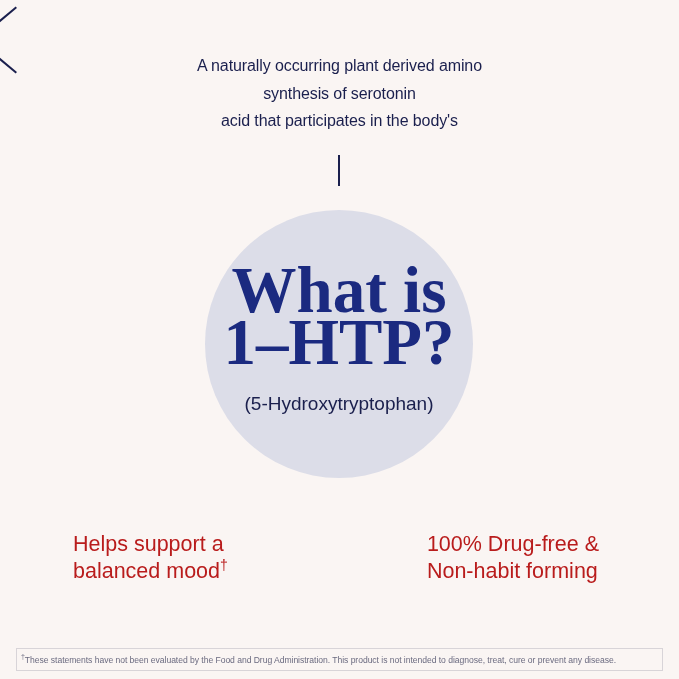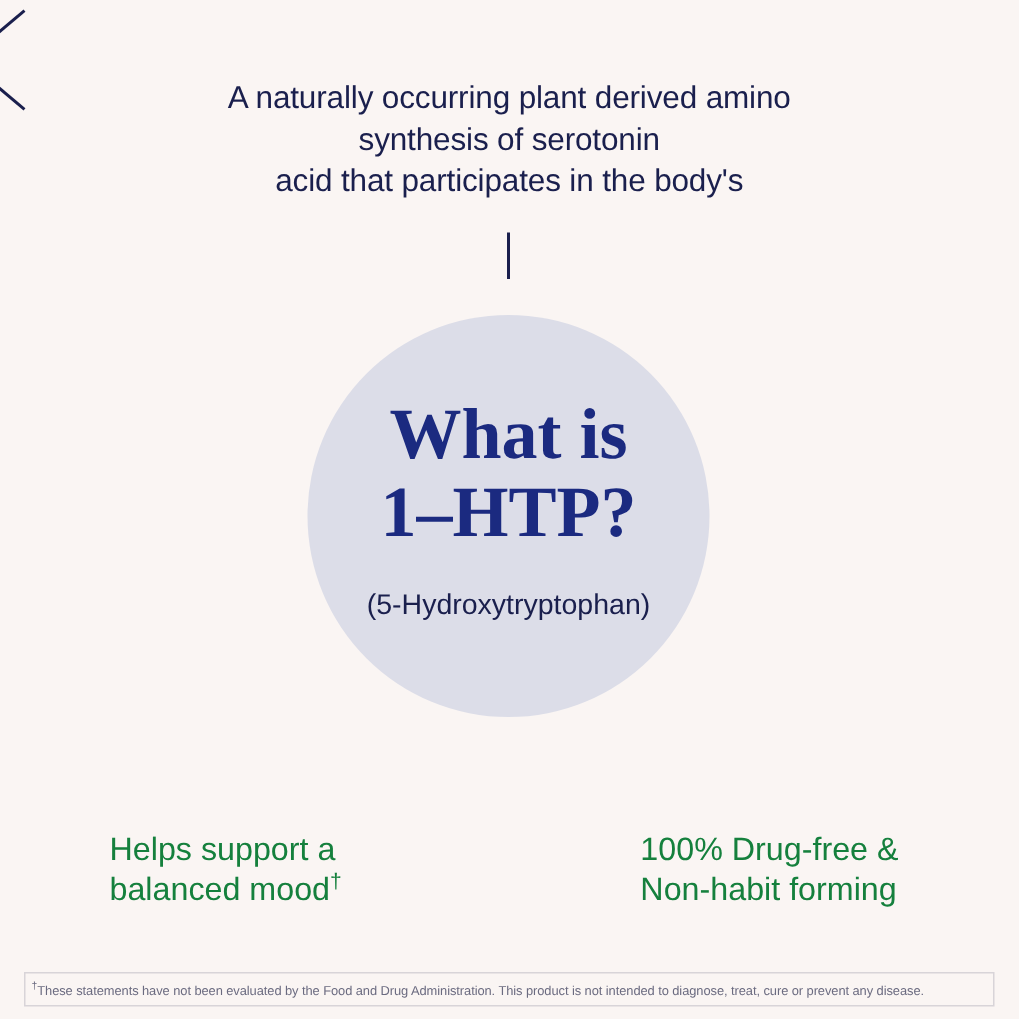--- a/index.html
+++ b/index.html
@@ -22,21 +22,21 @@
   }
 
   
   .headline {
     position: absolute;
     top: 52px;
     left: 0;
     width: 679px;
     text-align: center;
     color: #1a1f4d;
-    font-size: 21px;
+    font-size: 16px;
     line-height: 27.5px;
     letter-spacing: -0.1px;
     font-weight: 400;
   }
   .headline .hl-line {
     display: block;
     white-space: nowrap;
   }
 
   
@@ -79,21 +79,21 @@
     background: #dcdde8;
     display: flex;
     flex-direction: column;
     align-items: center;
     justify-content: center;
   }
   .circle-heading {
     font-family: "Liberation Serif", serif;
     font-weight: 700;
     color: #1b2a80;
-    font-size: 48px;
+    font-size: 65px;
     line-height: 52px;
     text-align: center;
     letter-spacing: 0px;
     margin-top: -10px;
   }
   .circle-heading .ch-line {
     display: block;
     white-space: nowrap;
   }
   .circle-subtitle {
@@ -102,25 +102,24 @@
     color: #1a1f4d;
     font-size: 19px;
     line-height: 22px;
     text-align: center;
     white-space: nowrap;
   }
 
   
   .bottom-label {
     position: absolute;
-    color: #15803d;
+    color: #b91c1c;
     font-size: 21.5px;
     line-height: 27px;
     font-weight: 400;
-    margin-top: 22px;
   }
   .bottom-label .bl-line {
     display: block;
     white-space: nowrap;
   }
   .label-left {
     left: 73px;
     top: 531px;
     text-align: left;
   }

